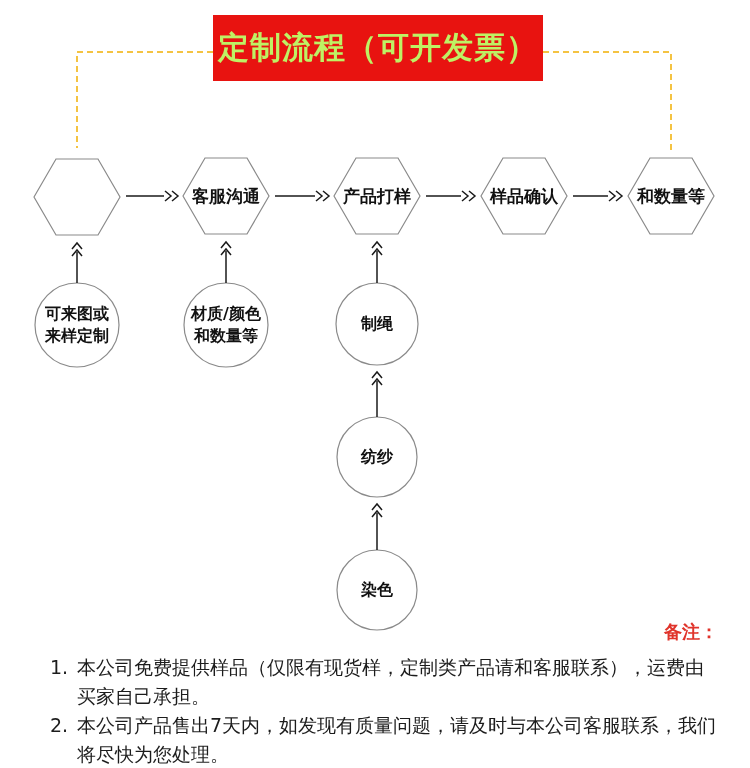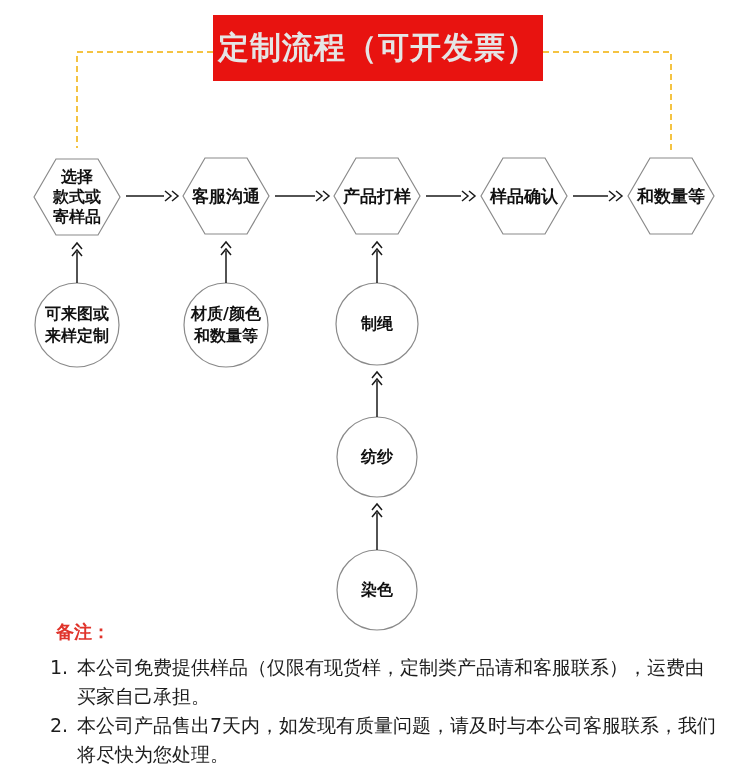--- a/index.html
+++ b/index.html
@@ -6,39 +6,39 @@
   .stage{
     position:relative;
     width:750px;height:768px;
     background:#ffffff;
     font-family:"DejaVu Sans","Liberation Sans",sans-serif;
     overflow:hidden;
   }
   .flow-svg{position:absolute;left:0;top:0;}
   .banner{
     position:absolute;left:213px;top:15px;width:330px;height:66px;
-    background:#e81310;color:#e5e5e5;
+    background:#e81310;color:#bef264;
     display:flex;align-items:center;justify-content:center;
     font-size:31px;font-weight:bold;letter-spacing:1px;
     white-space:nowrap;
   }
   .node-label{
     position:absolute;
     display:flex;align-items:center;justify-content:center;
     text-align:center;color:#111111;font-weight:bold;
     white-space:pre-line;
   }
   .hex-label{font-size:16px;line-height:20px;}
   .hex-label-single{font-size:17px;line-height:20px;}
   .circle-label{font-size:16px;line-height:22px;}
   .notes{
     position:absolute;left:50px;top:620px;width:668px;color:#1c1c1c;
   }
   .notes-heading{
-    color:#e0342b;font-weight:bold;font-size:18px;margin:0 0 9px 6px;
+    color:#e0342b;font-weight:bold;font-size:18px;margin:0 0 9px 6px;text-align:right;
   }
   .note-item{
     display:flex;align-items:flex-start;
     font-size:19px;line-height:29px;color:#1c1c1c;
   }
   .note-number{flex:0 0 27px;}
   .note-text{flex:1;}
 </style>
 </head>
 <body>
@@ -113,23 +113,20 @@
       <g>
         <line x1="377" y1="550" x2="377" y2="513"></line>
         <path d="M 372,510 L 377,504 L 382,510"></path>
         <path d="M 372,517 L 377,511 L 382,517"></path>
       </g>
     </g>
   </svg>
 
   <div class="banner">定制流程（可开发票）</div>
 
-  <div class="node-label hex-label" style="left:27px;top:159px;width:100px;height:76px;">选择
-款式或
-寄样品</div>
   <div class="node-label hex-label-single" style="left:176px;top:158px;width:100px;height:76px;">客服沟通</div>
   <div class="node-label hex-label-single" style="left:327px;top:158px;width:100px;height:76px;">产品打样</div>
   <div class="node-label hex-label-single" style="left:474px;top:158px;width:100px;height:76px;">样品确认</div>
   <div class="node-label hex-label-single" style="left:621px;top:158px;width:100px;height:76px;">和数量等</div>
 
   <div class="node-label circle-label" style="left:176px;top:283px;width:100px;height:84px;">材质/颜色
 和数量等</div>
   <div class="node-label circle-label" style="left:27px;top:283px;width:100px;height:84px;">可来图或
 来样定制</div>
   <div class="node-label circle-label" style="left:327px;top:283px;width:100px;height:82px;">制绳</div>

